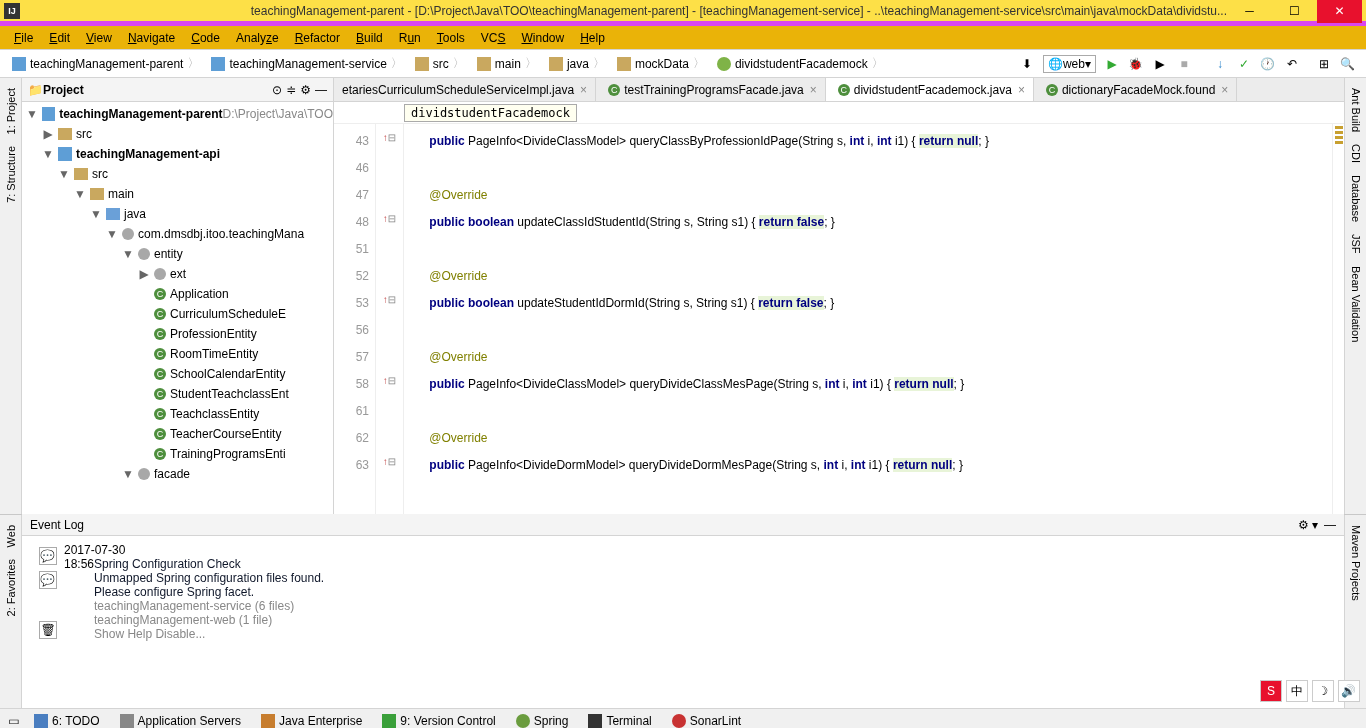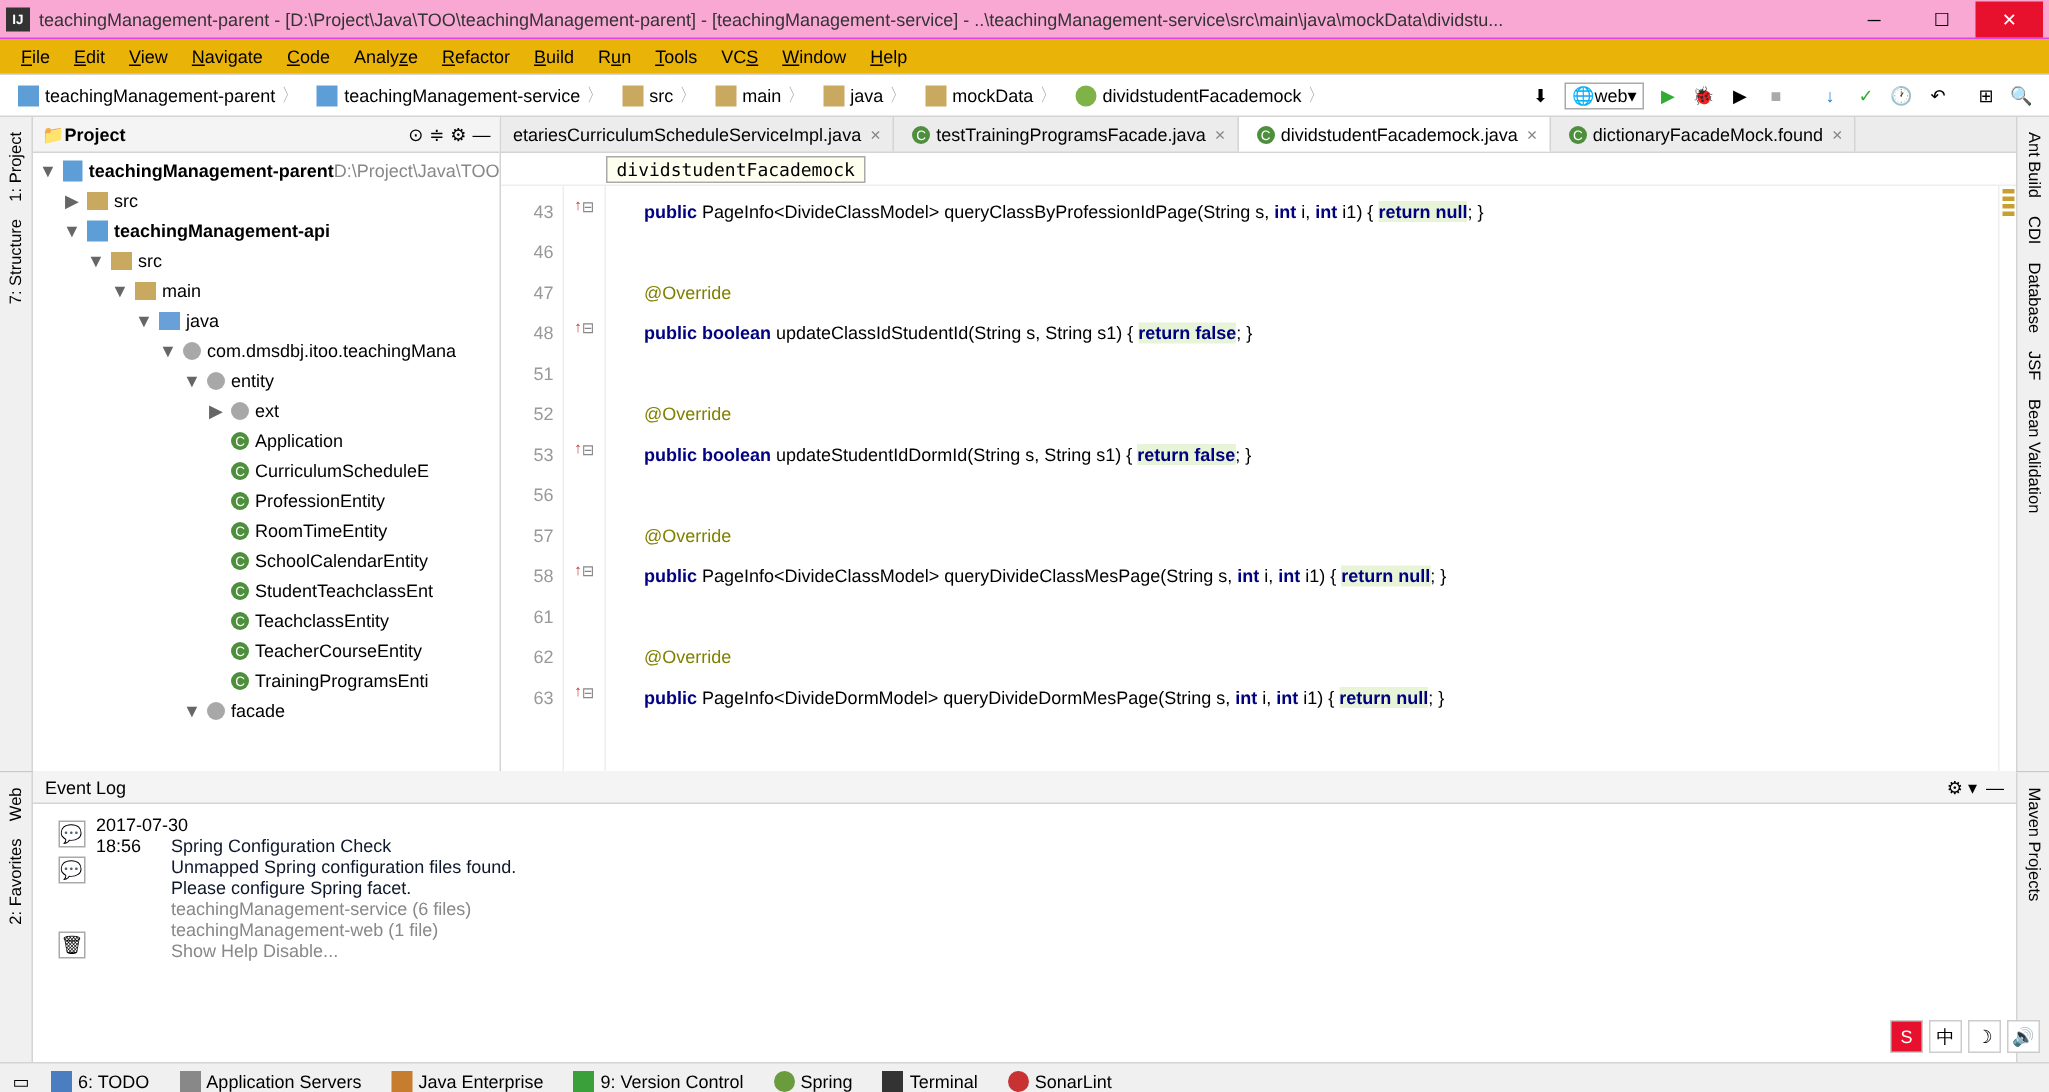--- a/index.html
+++ b/index.html
@@ -1,17 +1,17 @@
 <!DOCTYPE html>
 <html><head>
 <meta charset="utf-8">
 <style>
 * { margin:0; padding:0; box-sizing:border-box; font-family:"Segoe UI",Arial,sans-serif; font-size:12px; }
 body { background:#f0f0f0; width:1366px; height:728px; overflow:hidden; position:relative; }
-.titlebar { height:26px; background:#f9a8d4; display:flex; align-items:center; padding:0 4px; border-bottom:1px solid #d946ef; }
+.titlebar { height:26px; background:#fde047; display:flex; align-items:center; padding:0 4px; border-bottom:5px solid #d946ef;text-align:right; }
 .titlebar .logo { width:16px; height:16px; background:#333; margin-right:6px; display:flex; align-items:center; justify-content:center; color:#fff; font-size:9px; font-weight:bold; }
 .titlebar .title { flex:1; color:#333; font-size:12px; white-space:nowrap; overflow:hidden; }
 .win-btns { display:flex; }
 .win-btn { width:45px; height:24px; display:flex; align-items:center; justify-content:center; cursor:pointer; }
 .win-btn.close { background:#e8112d; color:#fff; }
 .menubar { height:24px; background:#eab308; display:flex; align-items:center; padding:0 6px; border-bottom:1px solid #d4d4d4; }
 .menubar span { padding:0 8px; cursor:pointer; }
 .menubar span u { text-decoration:underline; }
 .nav-row { height:28px; background:#fff; display:flex; align-items:center; padding:0 6px; border-bottom:1px solid #d4d4d4; }
 .crumb { display:flex; align-items:center; padding:0 6px; cursor:pointer; }
@@ -375,21 +375,21 @@
   </div>
   <div class="ev-body">
     <div class="ev-left">
       <div class="ev-icon">💬</div>
       <div class="ev-icon">💬</div>
       <div style="height:20px"></div>
       <div class="ev-icon">🗑</div>
     </div>
     <div style="flex:1">
       <div>2017-07-30</div>
-      <div style="display:flex;gap:20px">
+      <div style="display:flex;gap:0">
         <span>18:56</span>
         <div>
           <div class="ev-msg">Spring Configuration Check</div>
           <div class="ev-msg">Unmapped Spring configuration files found.</div>
           <div class="ev-msg">Please configure Spring facet.</div>
           <div class="ev-gray">teachingManagement-service (6 files)</div>
           <div class="ev-gray">teachingManagement-web (1 file)</div>
           <div class="ev-gray">Show Help Disable...</div>
         </div>
       </div>

